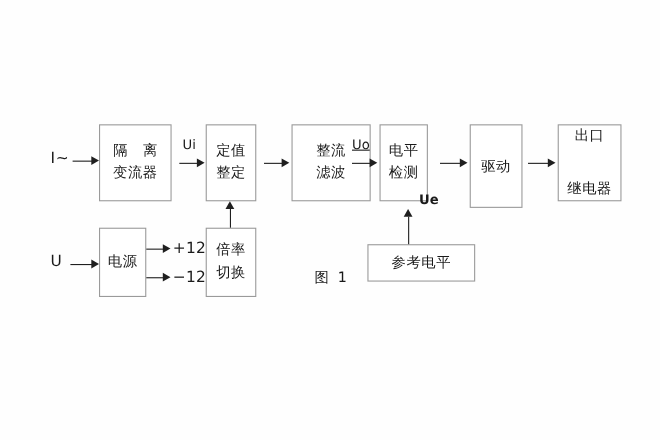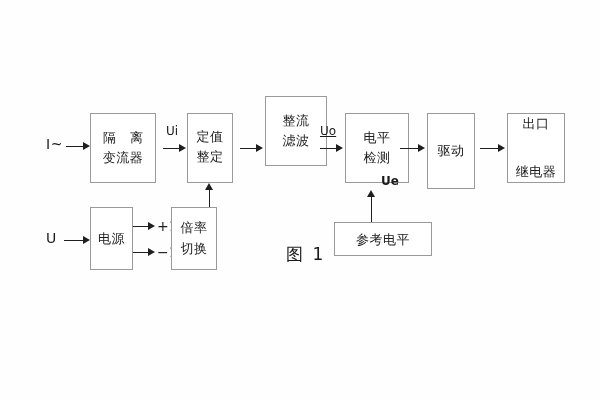--- a/index.html
+++ b/index.html
@@ -38,21 +38,21 @@
   .blk .ln.spaced { letter-spacing: 5px; text-indent: 5px; text-align: right; }
 
   
   .lbl {
     position: absolute;
     color: #1a1a1a;
     font-size: 13px;
     white-space: nowrap;
   }
   .lbl.sig { font-size: 12px; }
-  .lbl.cap { font-size: 17px; letter-spacing: 2px; }
+  .lbl.cap { font-size: 13px; letter-spacing: 2px; }
   .lbl.rail { font-size: 14px; letter-spacing: 0.3px; }
   .lbl.term { font-size: 14px; letter-spacing: 0.5px; }
 
   
   .hline {
     position: absolute;
     height: 0;
     border-top: 1.4px solid #1f1f1f;
   }
   .vline {
@@ -98,30 +98,30 @@
   <div class="arrow-r" style="left:179px; top:144px;"></div>
 
   <div class="blk" style="left:187px; top:113px; width:46px; height:70px;font-family:Liberation Mono, monospace;">
     <span class="ln">定值</span>
     <span class="ln">整定</span>
   </div>
 
   <div class="hline" style="left:240px; top:148px; width:17px;"></div>
   <div class="arrow-r" style="left:256px; top:144px;"></div>
 
-  <div class="blk" style="left:265px; top:96px; width:62px; height:70px;">
+  <div class="blk" style="left:265px; top:113px; width:72px; height:70px;">
     <span class="ln">整流</span>
     <span class="ln">滤波</span>
   </div>
 
   <div class="lbl sig" style="left:320px; top:124px;text-decoration:underline;">Uo</div>
   <div class="hline" style="left:320px; top:148px; width:17px;"></div>
   <div class="arrow-r" style="left:336px; top:144px;"></div>
 
-  <div class="blk" style="left:345px; top:113px; width:64px; height:70px;">
+  <div class="blk" style="left:345px; top:113px; width:44px; height:70px;">
     <span class="ln">电平</span>
     <span class="ln">检测</span>
   </div>
 
   <div class="hline" style="left:400px; top:148px; width:19px;"></div>
   <div class="arrow-r" style="left:418px; top:144px;"></div>
 
   <div class="blk one-line" style="left:427px; top:113px; width:48px; height:76px;font-family:Liberation Mono, monospace;">
     <span class="ln">驱动</span>
   </div>
@@ -139,21 +139,21 @@
   </div>
 
   <div class="hline" style="left:133px; top:226px; width:16px;"></div>
   <div class="arrow-r" style="left:148px; top:222px;"></div>
   <div class="lbl rail" style="left:157px; top:218px;">+12V</div>
 
   <div class="hline" style="left:133px; top:252px; width:16px;"></div>
   <div class="arrow-r" style="left:148px; top:248px;"></div>
   <div class="lbl rail" style="left:157px; top:244px;">−12V</div>
 
-  <div class="blk" style="left:171px; top:207px; width:46px; height:63px;">
+  <div class="blk" style="left:187px; top:207px; width:46px; height:63px;">
     <span class="ln">倍率</span>
     <span class="ln">切换</span>
   </div>
 
   <div class="vline" style="left:209px; top:190px; height:17px;"></div>
   <div class="arrow-u" style="left:205px; top:183px;"></div>
 
   <div class="blk one-line" style="left:334px; top:222px; width:98px; height:34px;">
     <span class="ln">参考电平</span>
   </div>

